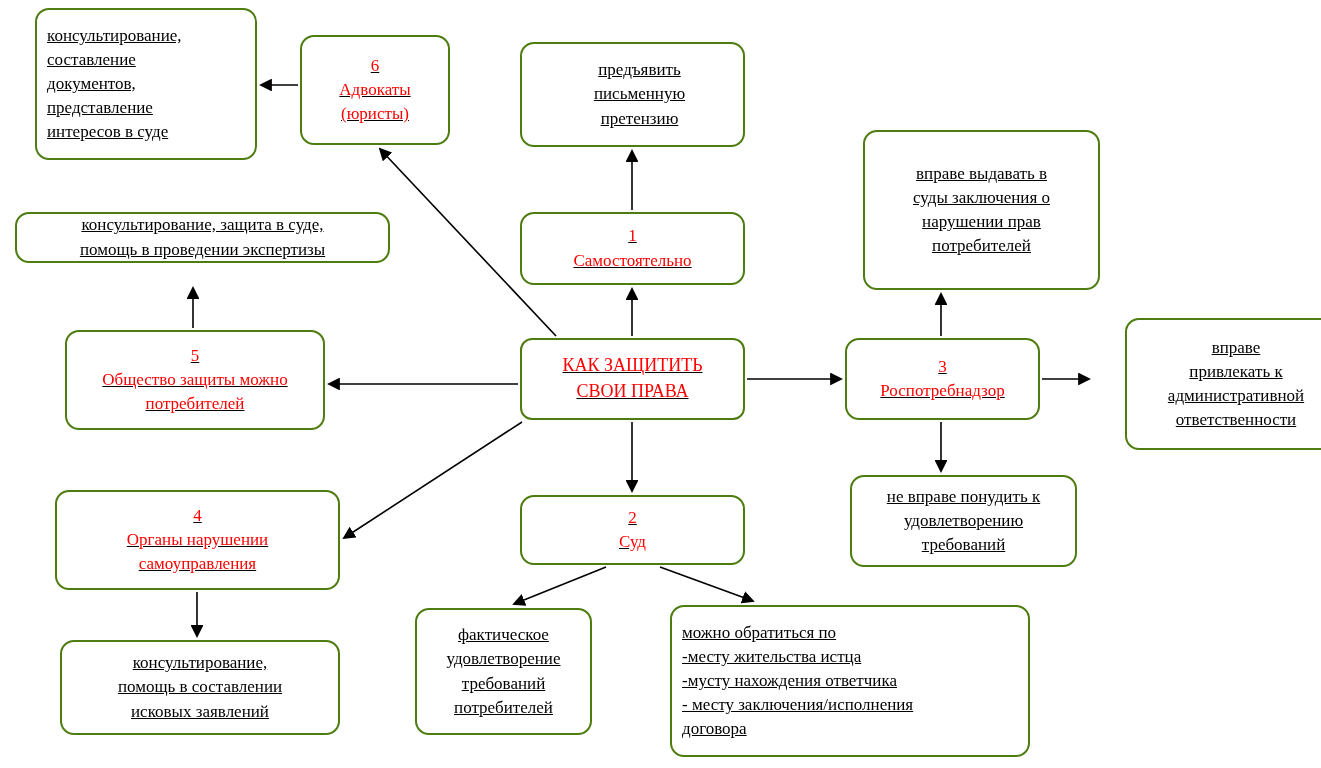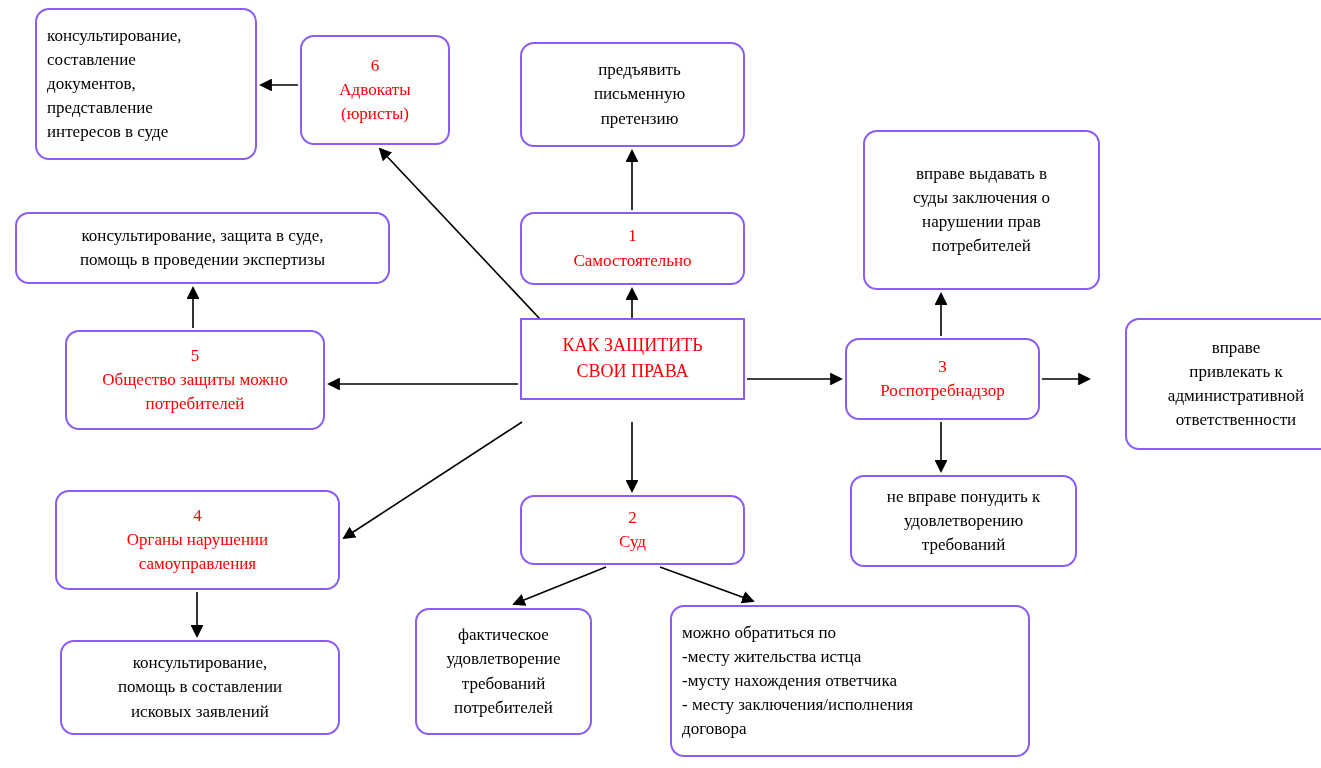--- a/index.html
+++ b/index.html
@@ -1,44 +1,45 @@
 <!DOCTYPE html>
 <html style="--accent: #ff0000;"><head>
 <meta charset="utf-8">
 <style>
   html,body{margin:0;padding:0;background:#ffffff;}
   body{font-family:"Liberation Serif","DejaVu Serif",serif;font-size:17px;color:#000;}
   .stage{position:relative;width:1321px;height:768px;background:#fff;overflow:hidden;}
   svg.arrows{position:absolute;left:0;top:0;width:1321px;height:768px;pointer-events:none;}
   .box{
     position:absolute;
-    border:2px solid #8b5cf6;
+    border:2px solid #4d7c0f;
     border-radius:14px;
     background:#fff;
     box-sizing:border-box;
     display:flex;
     flex-direction:column;
     align-items:center;
     justify-content:center;
     text-align:center;
     padding:6px 10px;
     line-height:1.42;
+    text-decoration:underline;
   }
   .pre{white-space:pre-line;}
   .red{color:var(--accent,#ff0000);}
   .left{text-align:left;align-items:flex-start;}
   .num{display:block;}
   
   #b-lawyers-desc{left:35px;top:8px;width:222px;height:152px;}
   #b-lawyers{left:300px;top:35px;width:150px;height:110px;}
   #b-claim{left:520px;top:42px;width:225px;height:105px;padding-left:24px;}
   #b-self{left:520px;top:212px;width:225px;height:73px;}
-  #b-society-desc{left:15px;top:212px;width:375px;height:72px;}
+  #b-society-desc{left:15px;top:212px;width:375px;height:51px;}
   #b-society{left:65px;top:330px;width:260px;height:100px;}
-  #b-center{left:520px;top:318px;width:225px;height:82px;border-radius:0;font-size:18px;}
+  #b-center{left:520px;top:338px;width:225px;height:82px;border-radius:12px;font-size:18px;}
   #b-rpn{left:845px;top:338px;width:195px;height:82px;}
   #b-rpn-top{left:823px;top:130px;width:237px;height:160px;margin-left:40px;}
   #b-rpn-right{left:1093px;top:318px;width:222px;height:132px;margin-left:32px;}
   #b-rpn-bottom{left:850px;top:475px;width:227px;height:92px;}
   #b-local{left:55px;top:490px;width:285px;height:100px;}
   #b-court{left:520px;top:495px;width:225px;height:70px;}
   #b-local-desc{left:60px;top:640px;width:280px;height:95px;}
   #b-court-a{left:415px;top:608px;width:177px;height:127px;}
   #b-court-b{left:650px;top:605px;width:360px;height:152px;margin-left:20px;}
 </style>

